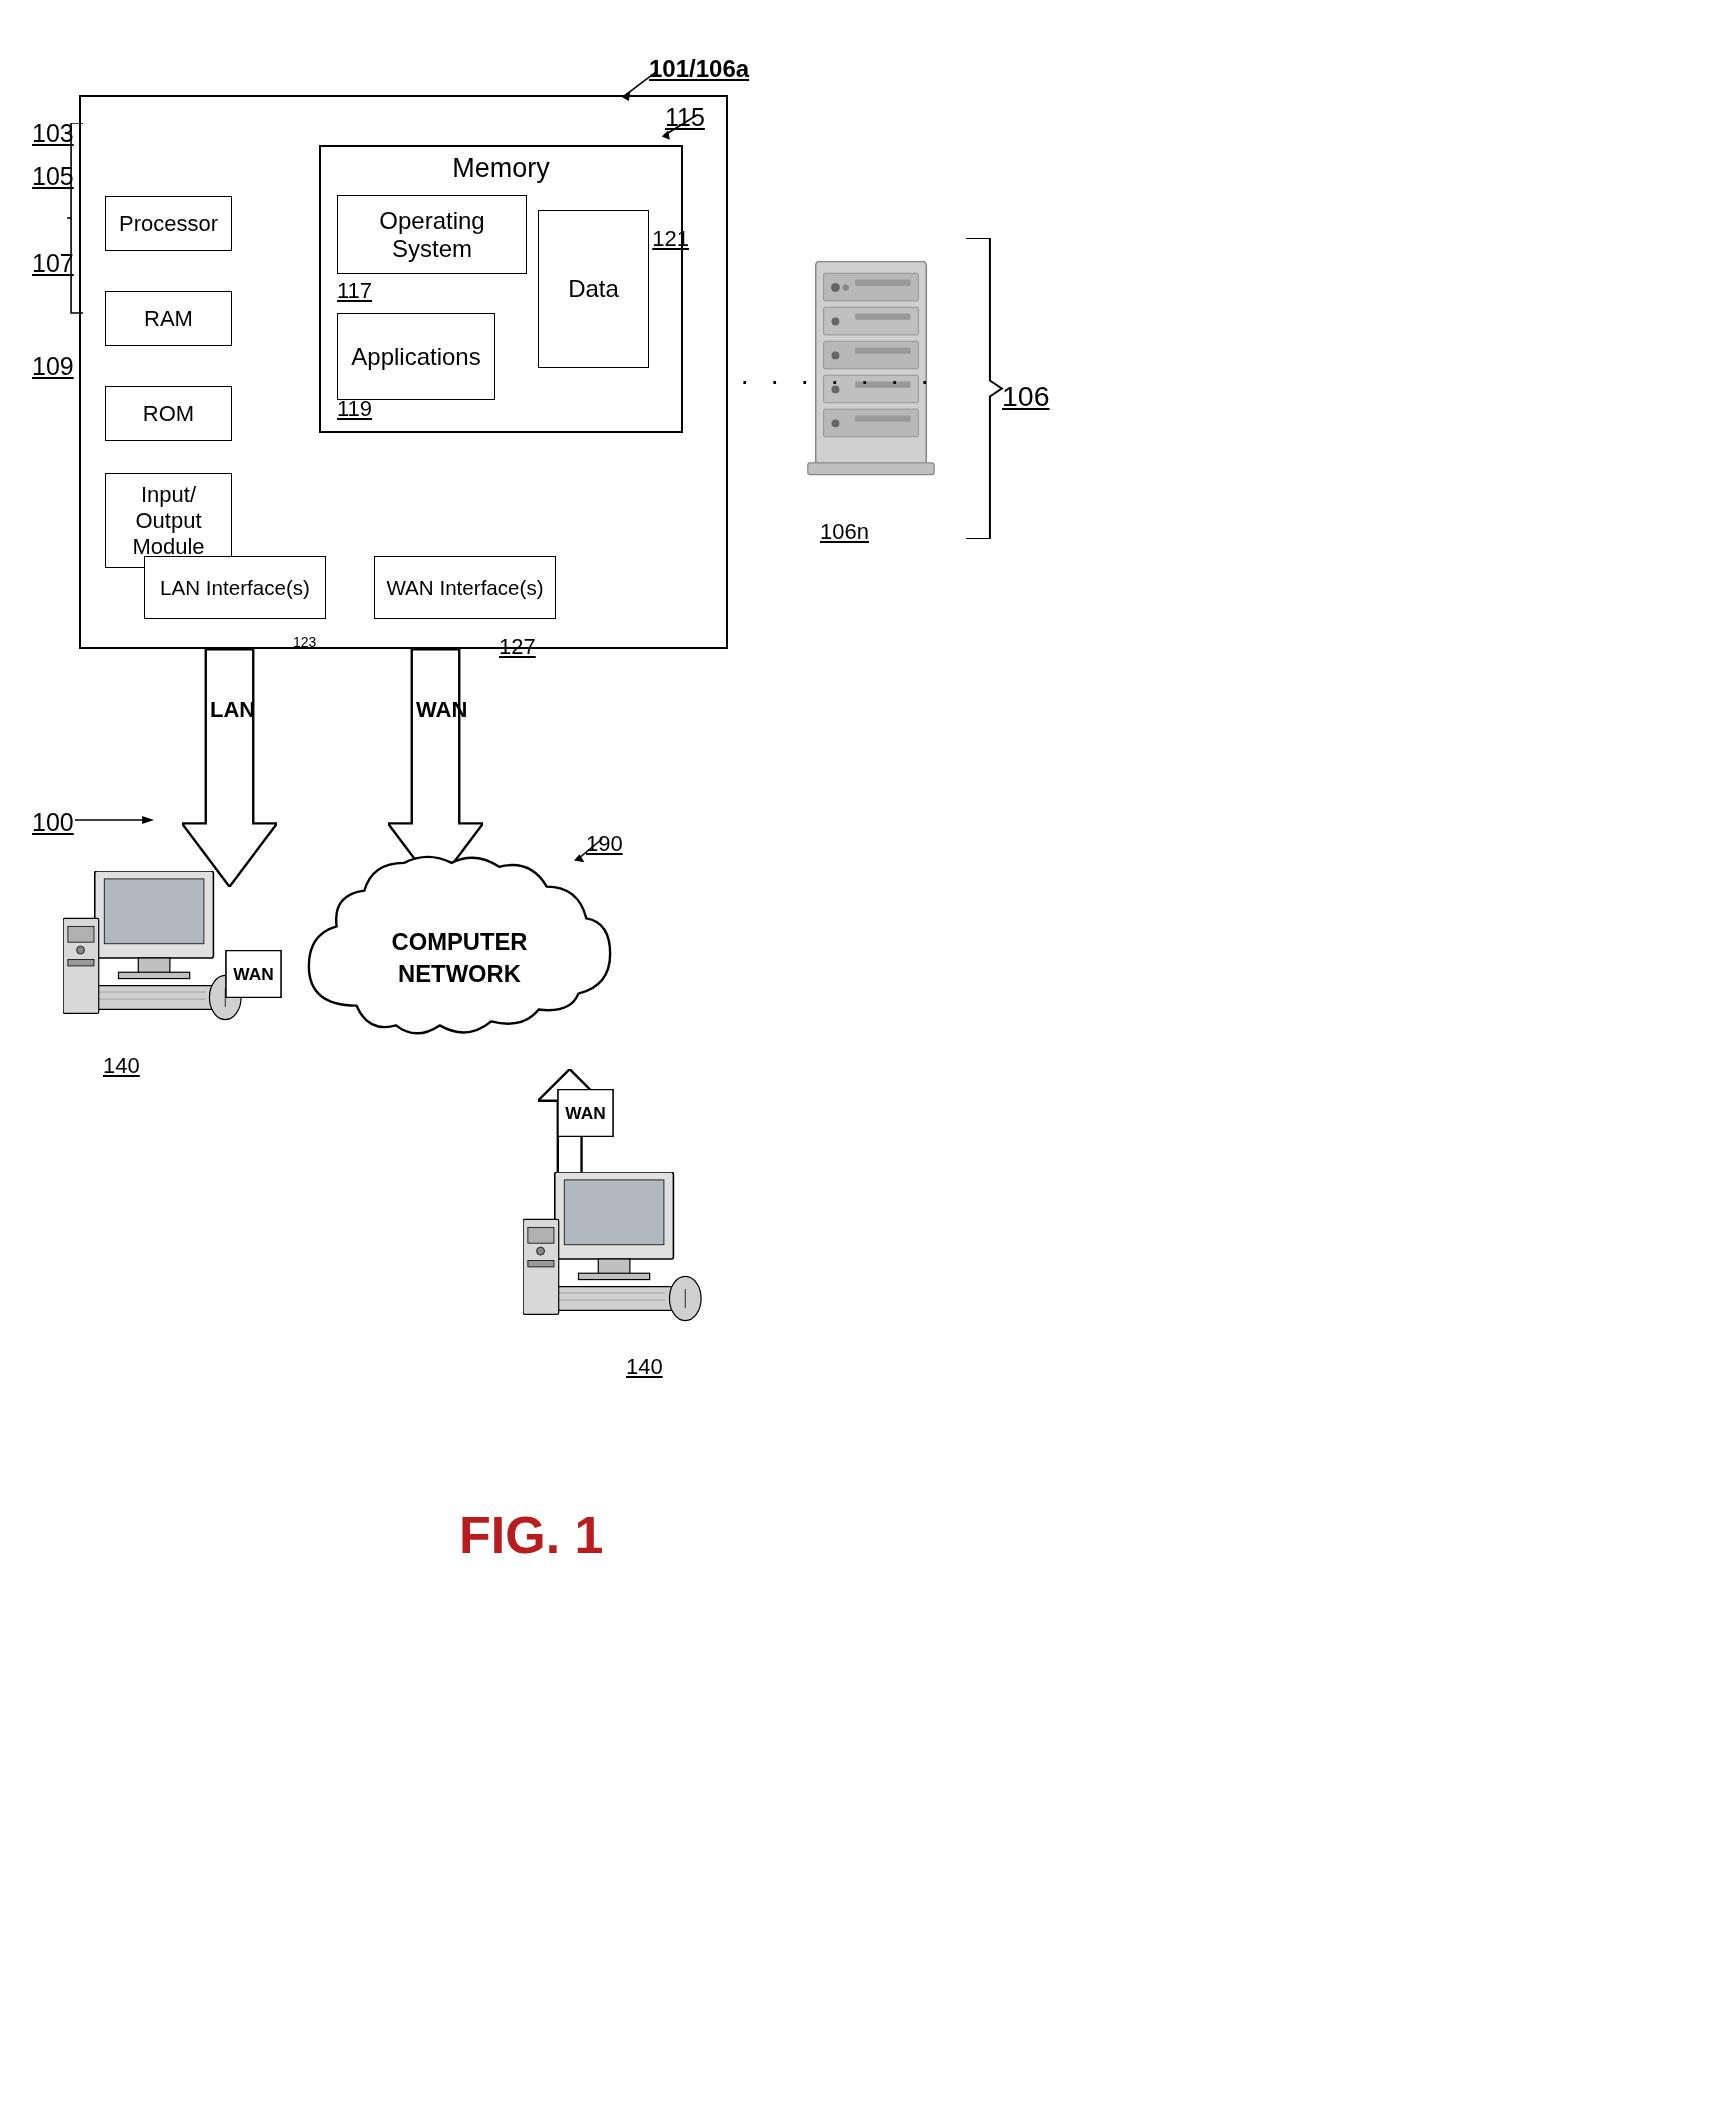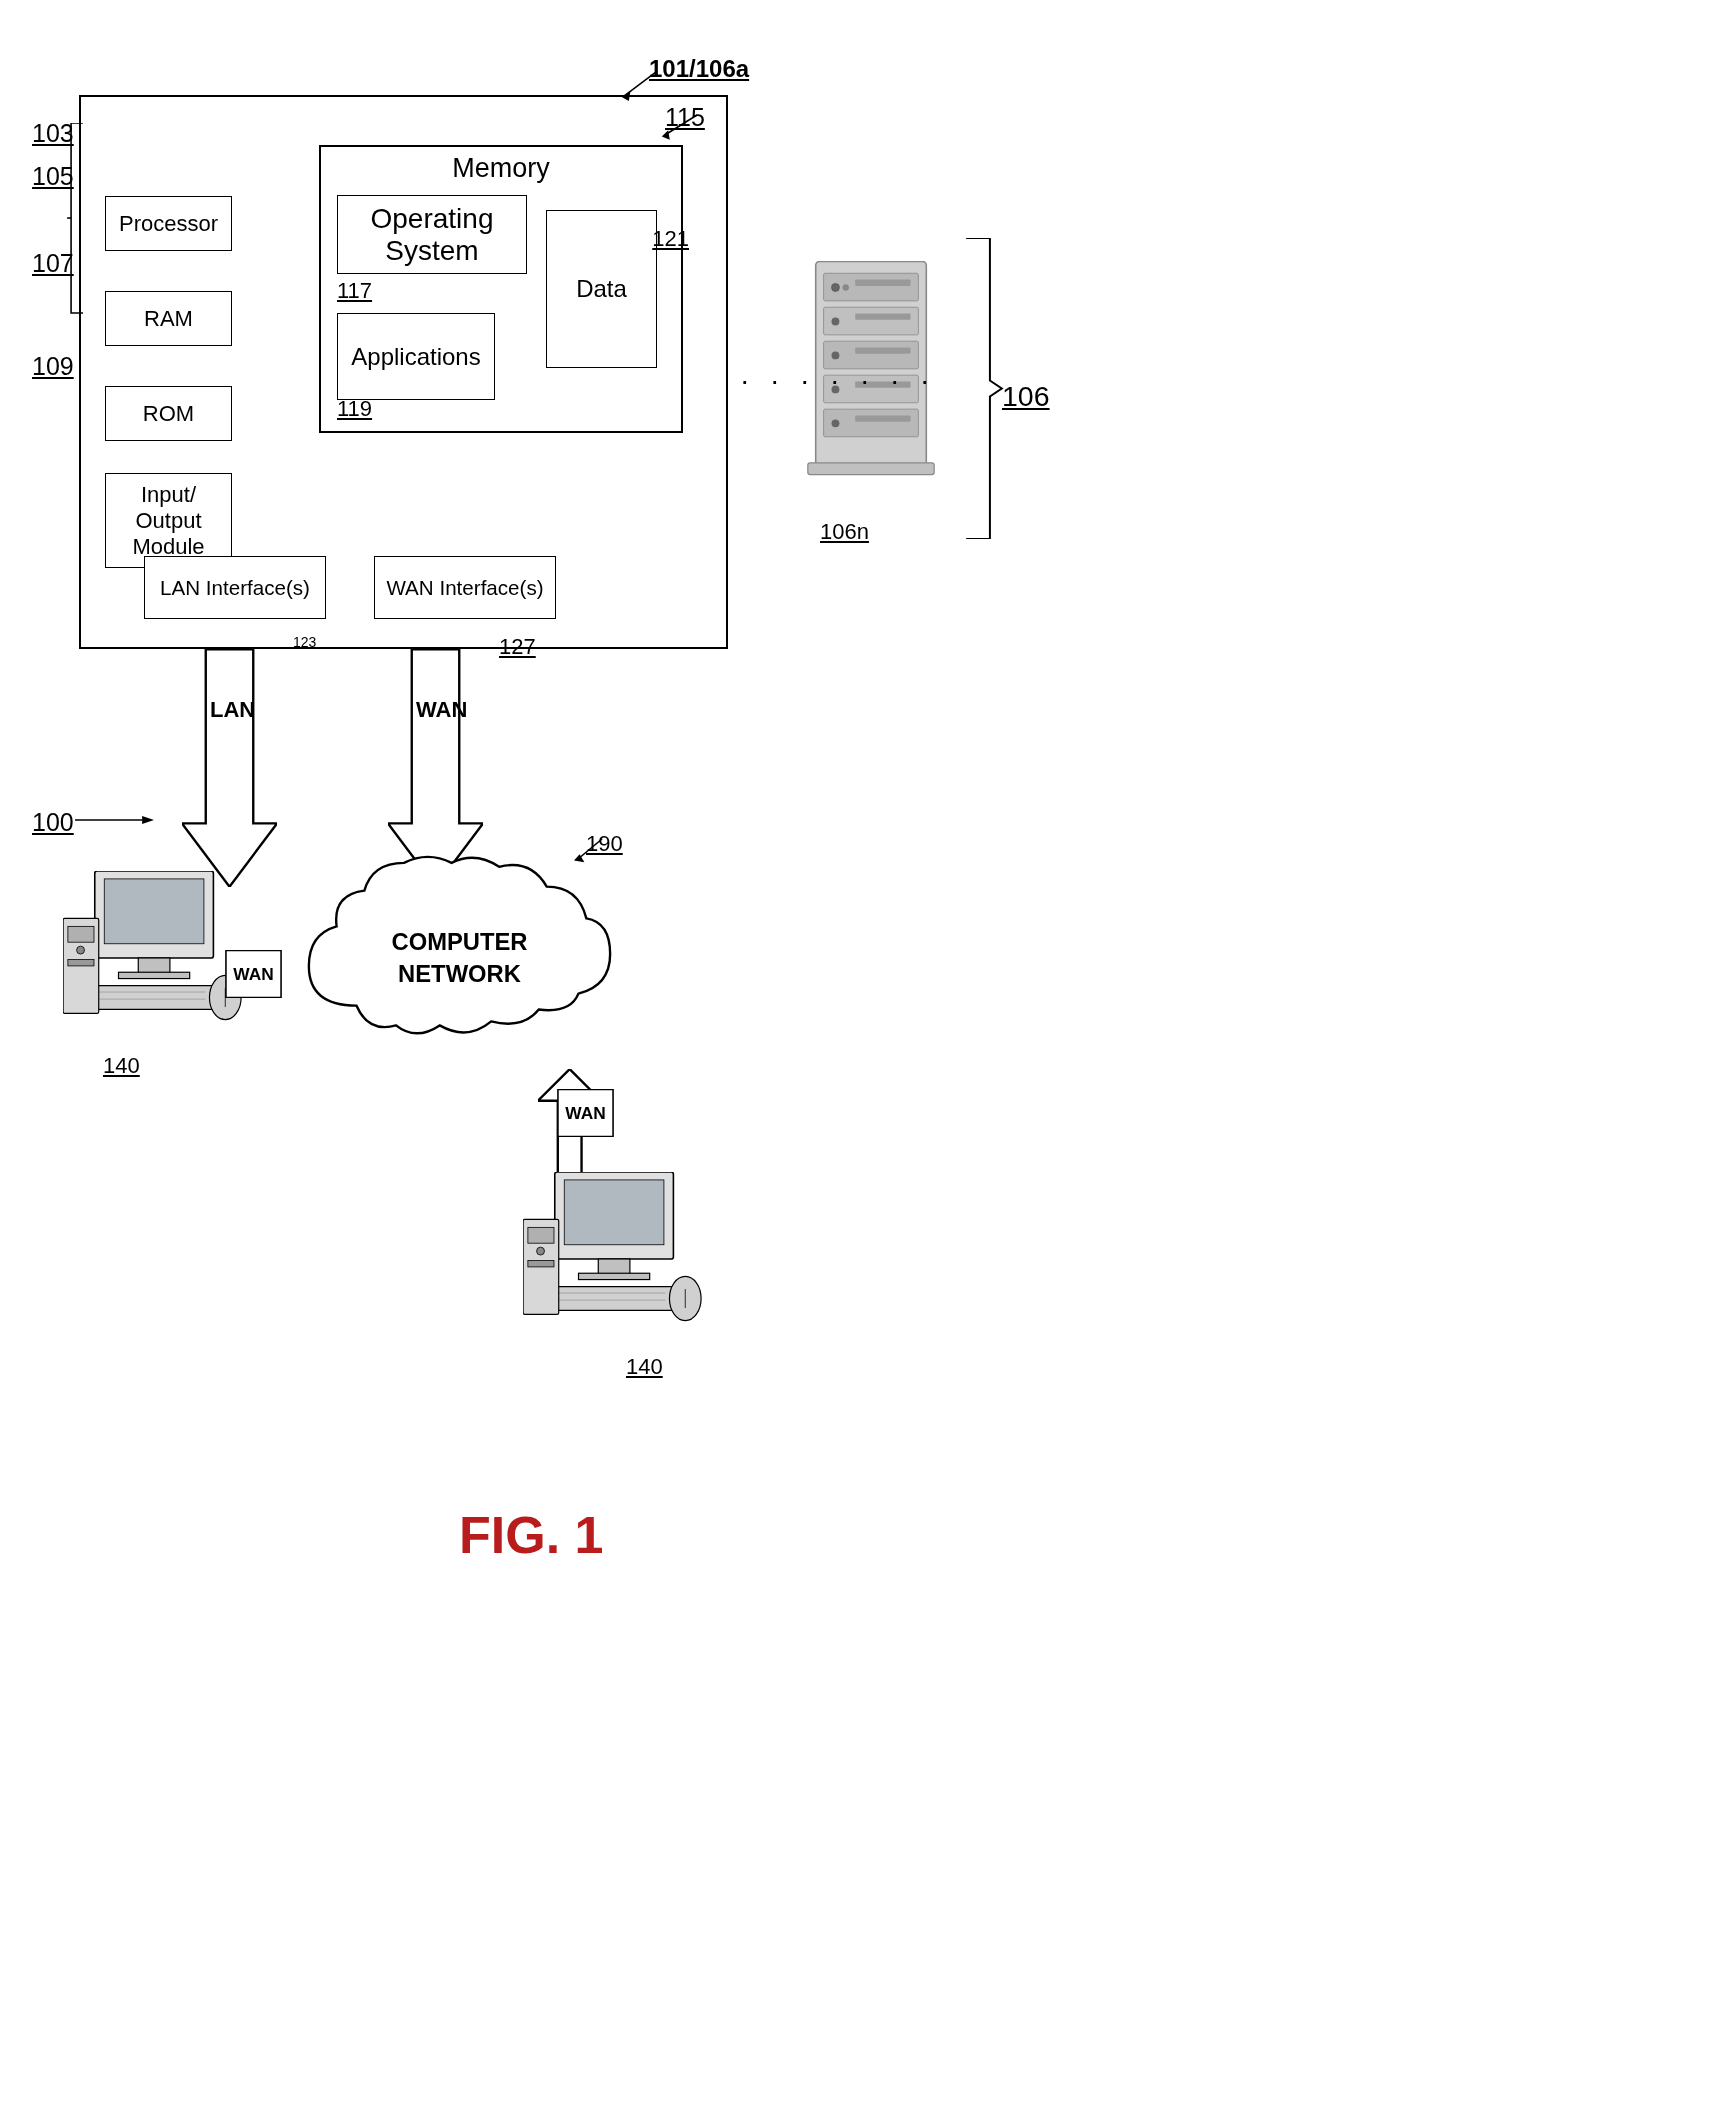--- a/index.html
+++ b/index.html
@@ -57,21 +57,21 @@
     .os-box {
       position: absolute;
       top: 48px;
       left: 16px;
       width: 190px;
       height: 79px;
       border: 1.6px solid #000;
       display: flex;
       align-items: center;
       justify-content: center;
-      font-size: 28px;
+      font-size: 24px;
       text-align: center;
       font-family: Arial, sans-serif;
     }
     
     .apps-box {
       position: absolute;
       top: 166px;
       left: 16px;
       width: 158px;
       height: 87px;
@@ -80,21 +80,21 @@
       align-items: center;
       justify-content: center;
       font-size: 24px;
       text-align: center;
       font-family: Arial, sans-serif;
     }
     
     .data-box {
       position: absolute;
       top: 63px;
-      left: 225px;
+      left: 217px;
       width: 111px;
       height: 158px;
       border: 1.6px solid #000;
       display: flex;
       align-items: center;
       justify-content: center;
       font-size: 24px;
       font-family: Arial, sans-serif;
     }
     

